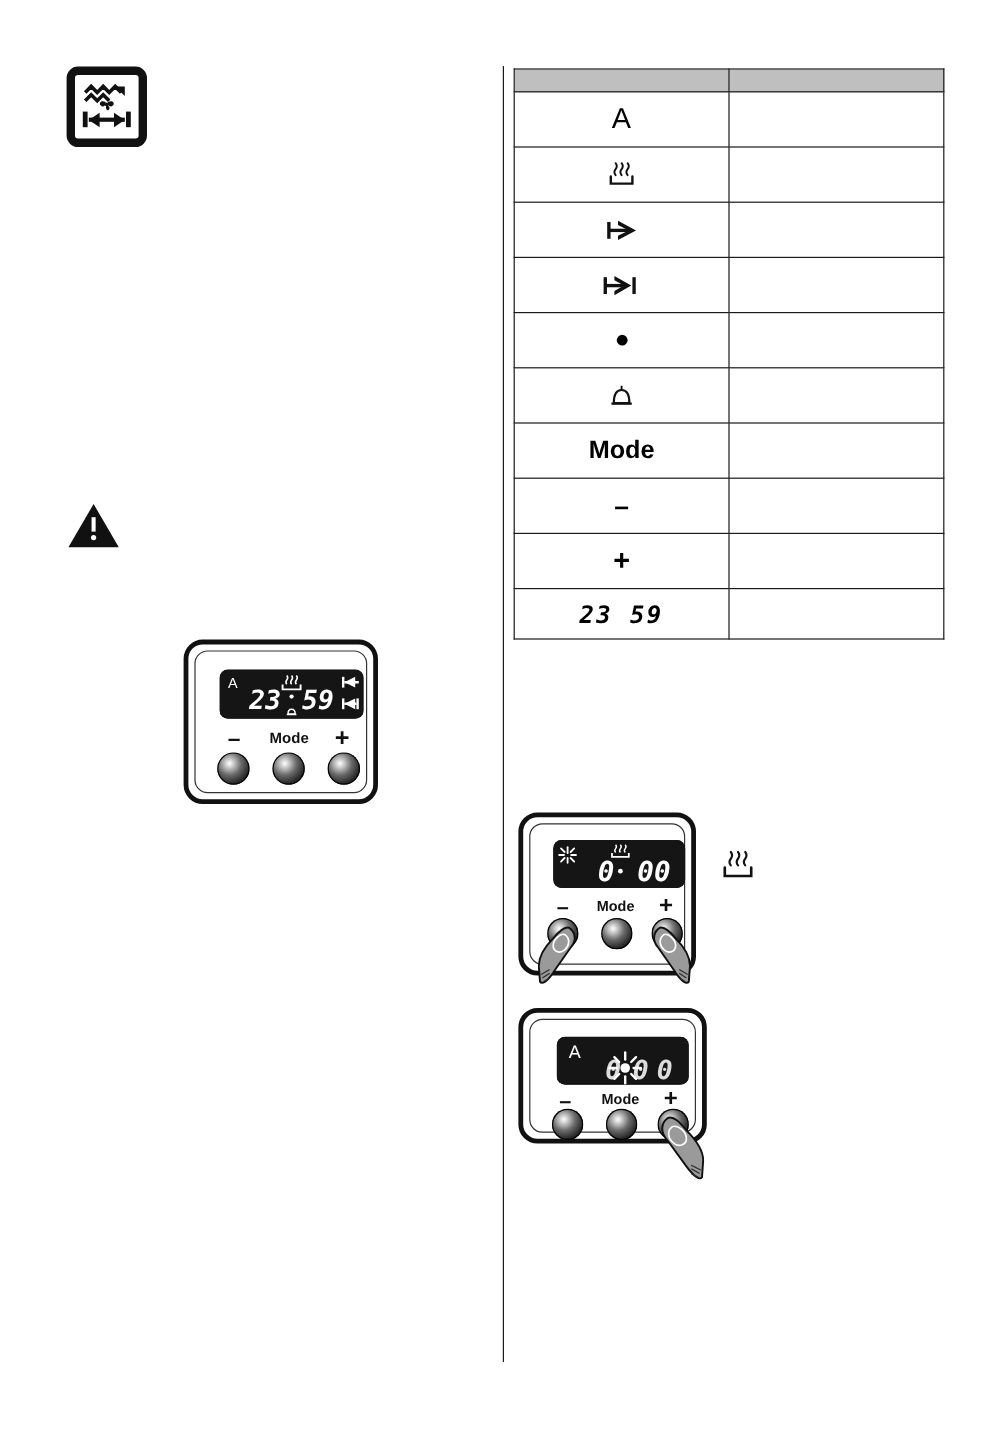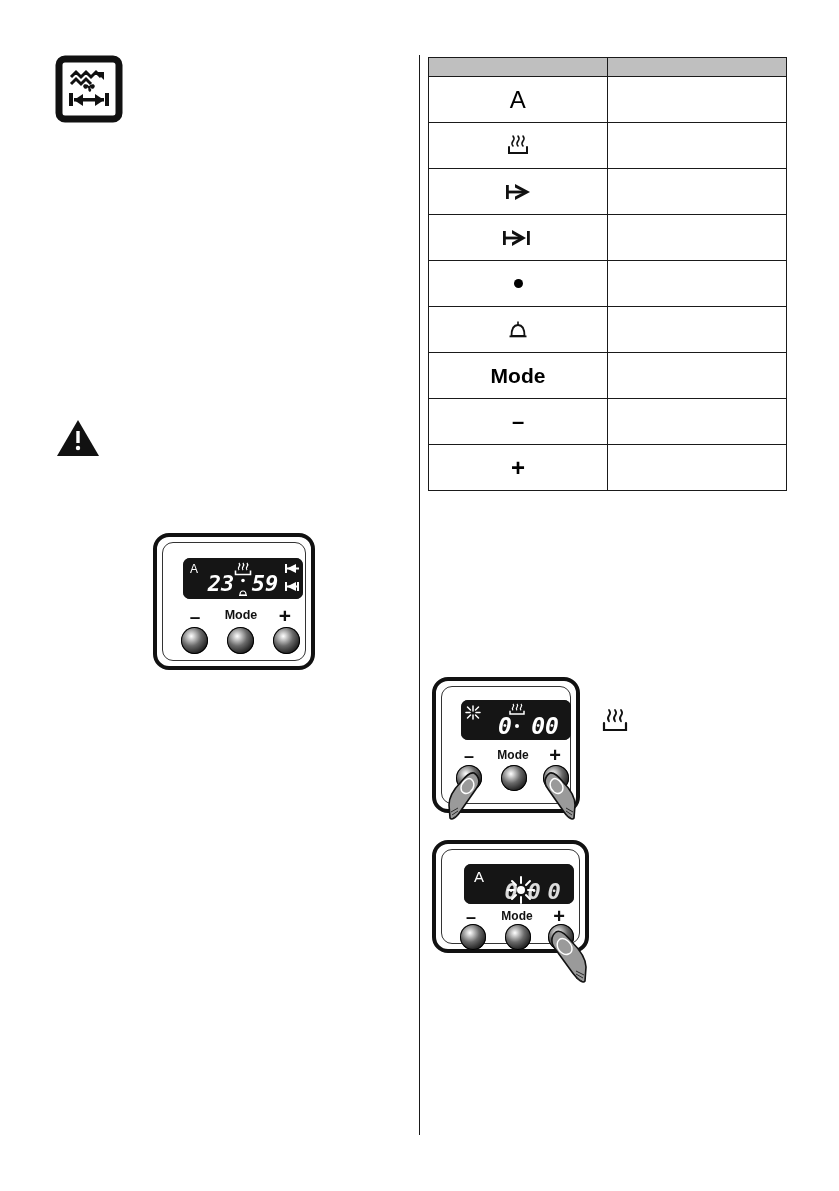--- a/index.html
+++ b/index.html
@@ -404,20 +404,28 @@
 
       <tr class="row-h-46">
         <td class="sym-cell">
           <div class="sym-wrap">
             <span class="sym-text-plus">+</span>
           </div>
         </td>
         <td class="desc-cell"></td>
       </tr>
 
+      <tr class="row-h-42">
+        <td class="sym-cell">
+          <div class="sym-wrap" style="min-height:38px;">
+            <span class="sym-seg">23 59</span>
+          </div>
+        </td>
+        <td class="desc-cell"></td>
+      </tr>
     </tbody>
   </table>
 
   <div class="panel" id="panel-2">
     <div class="panel-inner">
 
       <div class="lcd">
         <svg viewBox="0 0 110 40" width="110" height="40" xmlns="http://www.w3.org/2000/svg">
           <rect x="0" y="0" width="110" height="40" fill="#151515"></rect>
 

